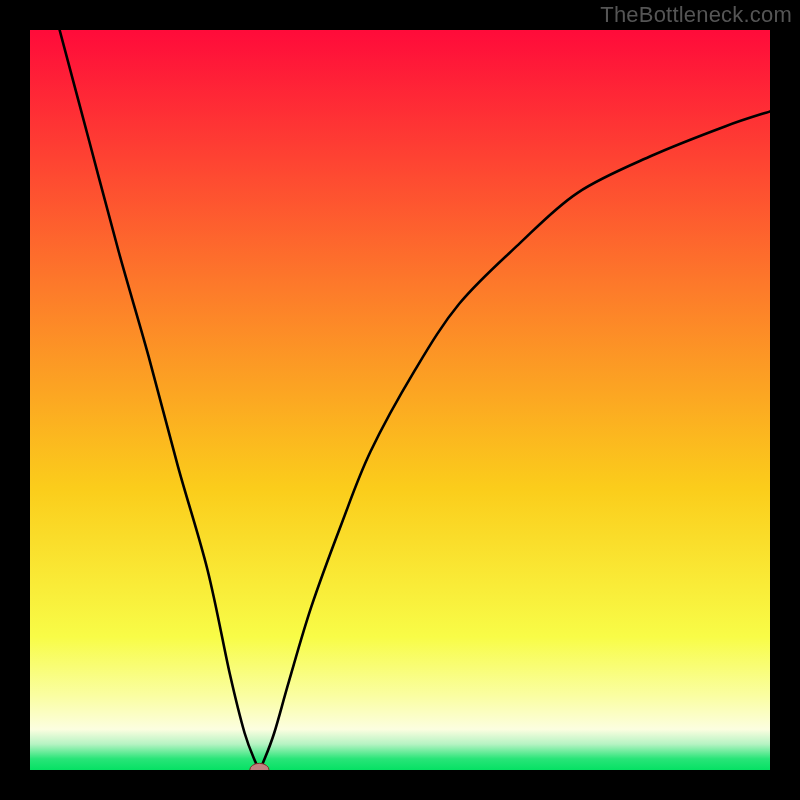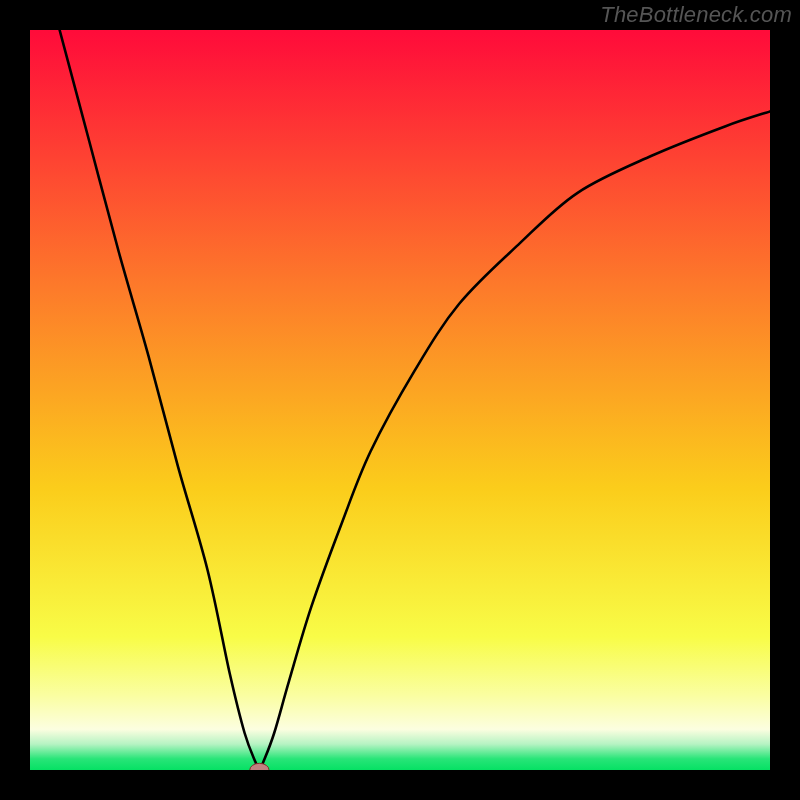--- a/index.html
+++ b/index.html
@@ -8,21 +8,20 @@
     width: 800px;
     height: 800px;
     overflow: hidden;
     font-family: Arial, Helvetica, sans-serif;
   }
   .frame {
     position: relative;
     width: 800px;
     height: 800px;
     background: #000;
-    font-style: italic;
   }
   .watermark {
     position: absolute;
     top: 2px;
     right: 8px;
     color: #555;
     font-size: 22px;
     font-weight: 500;
     z-index: 20;
     letter-spacing: 0.2px;

